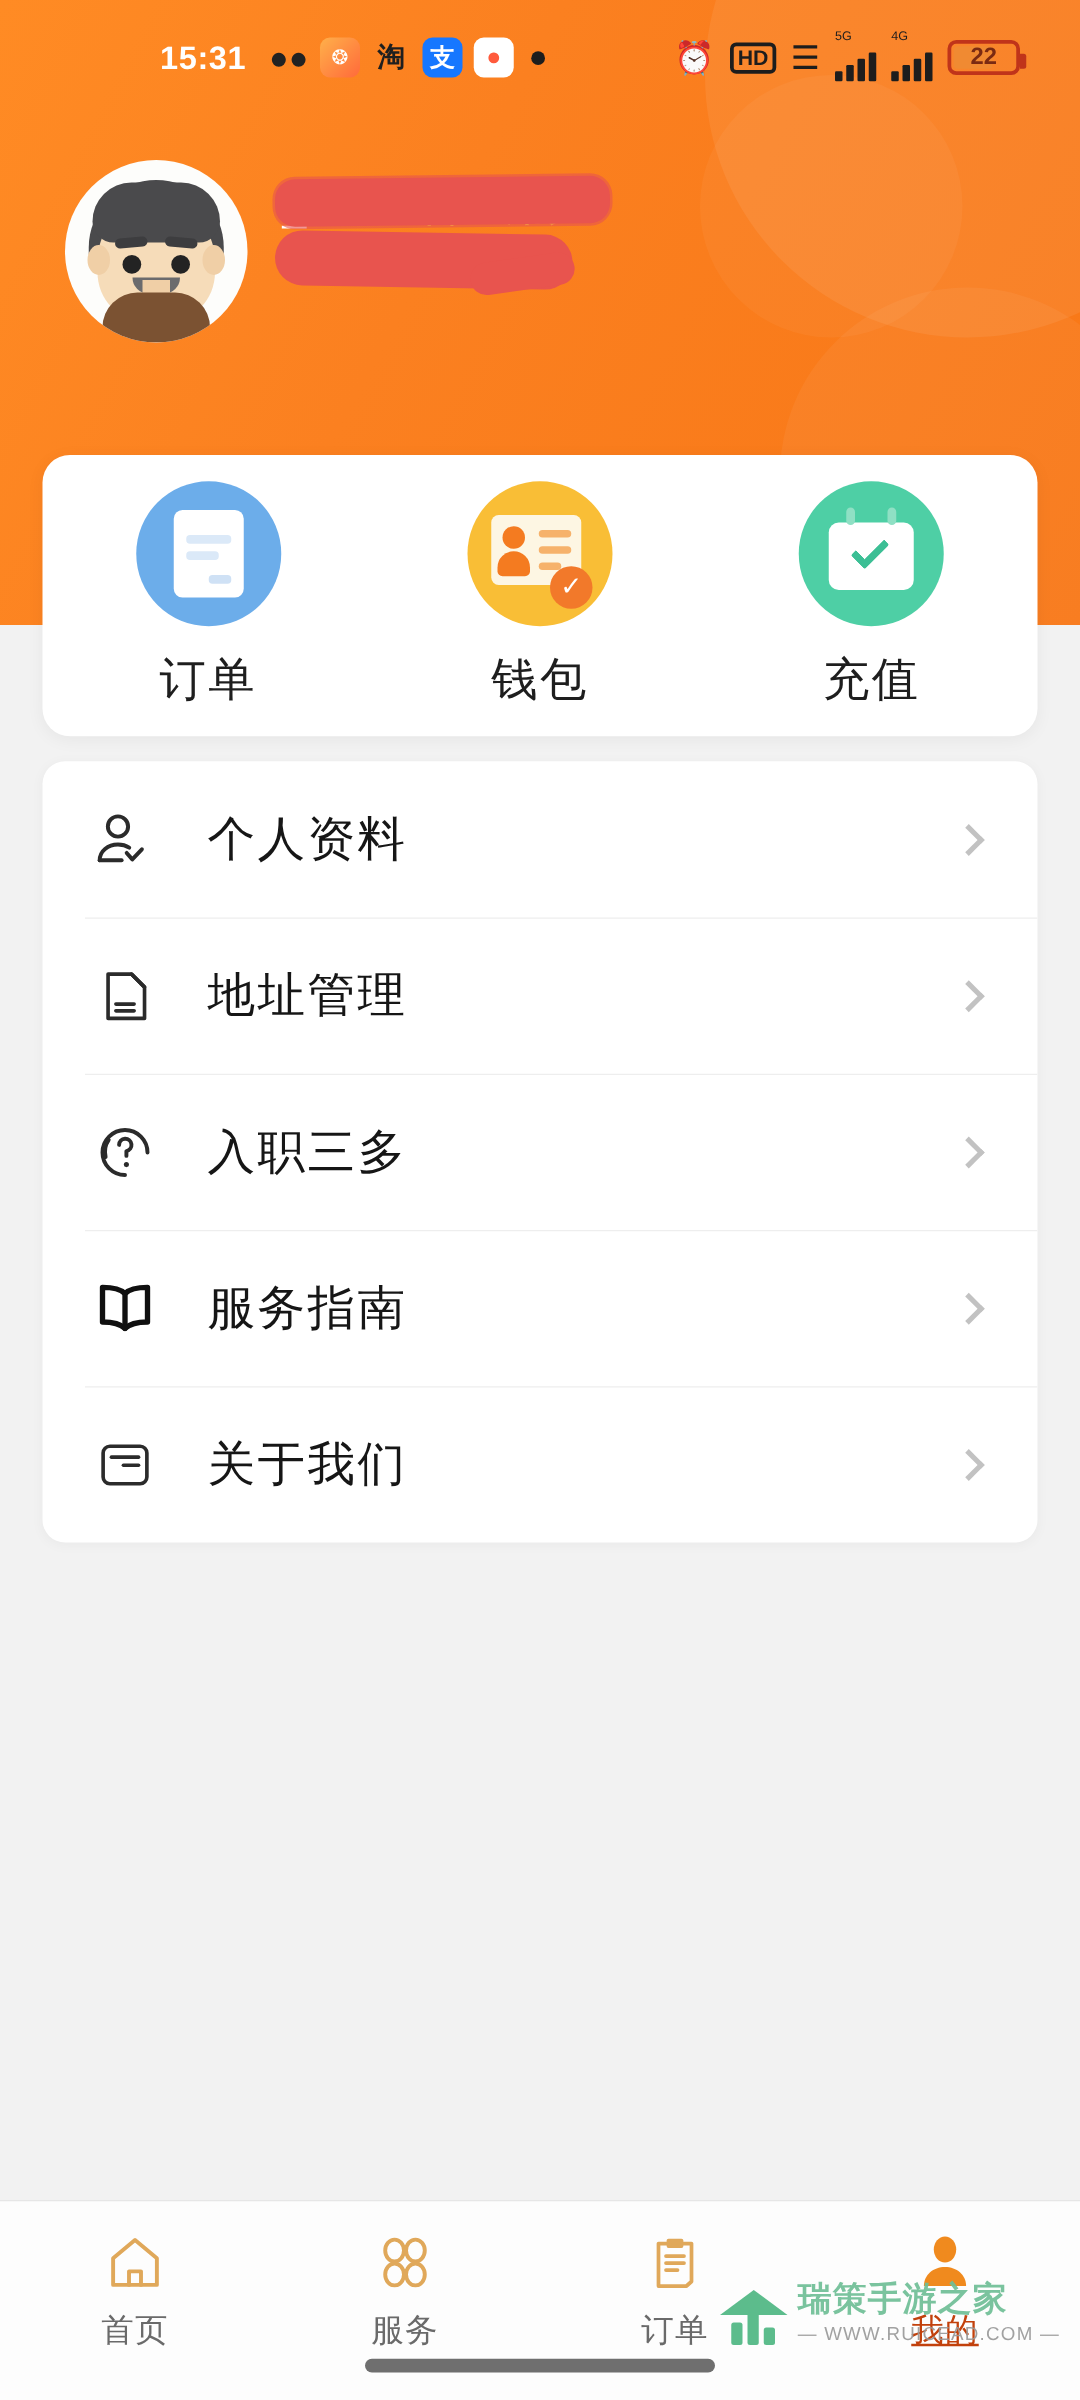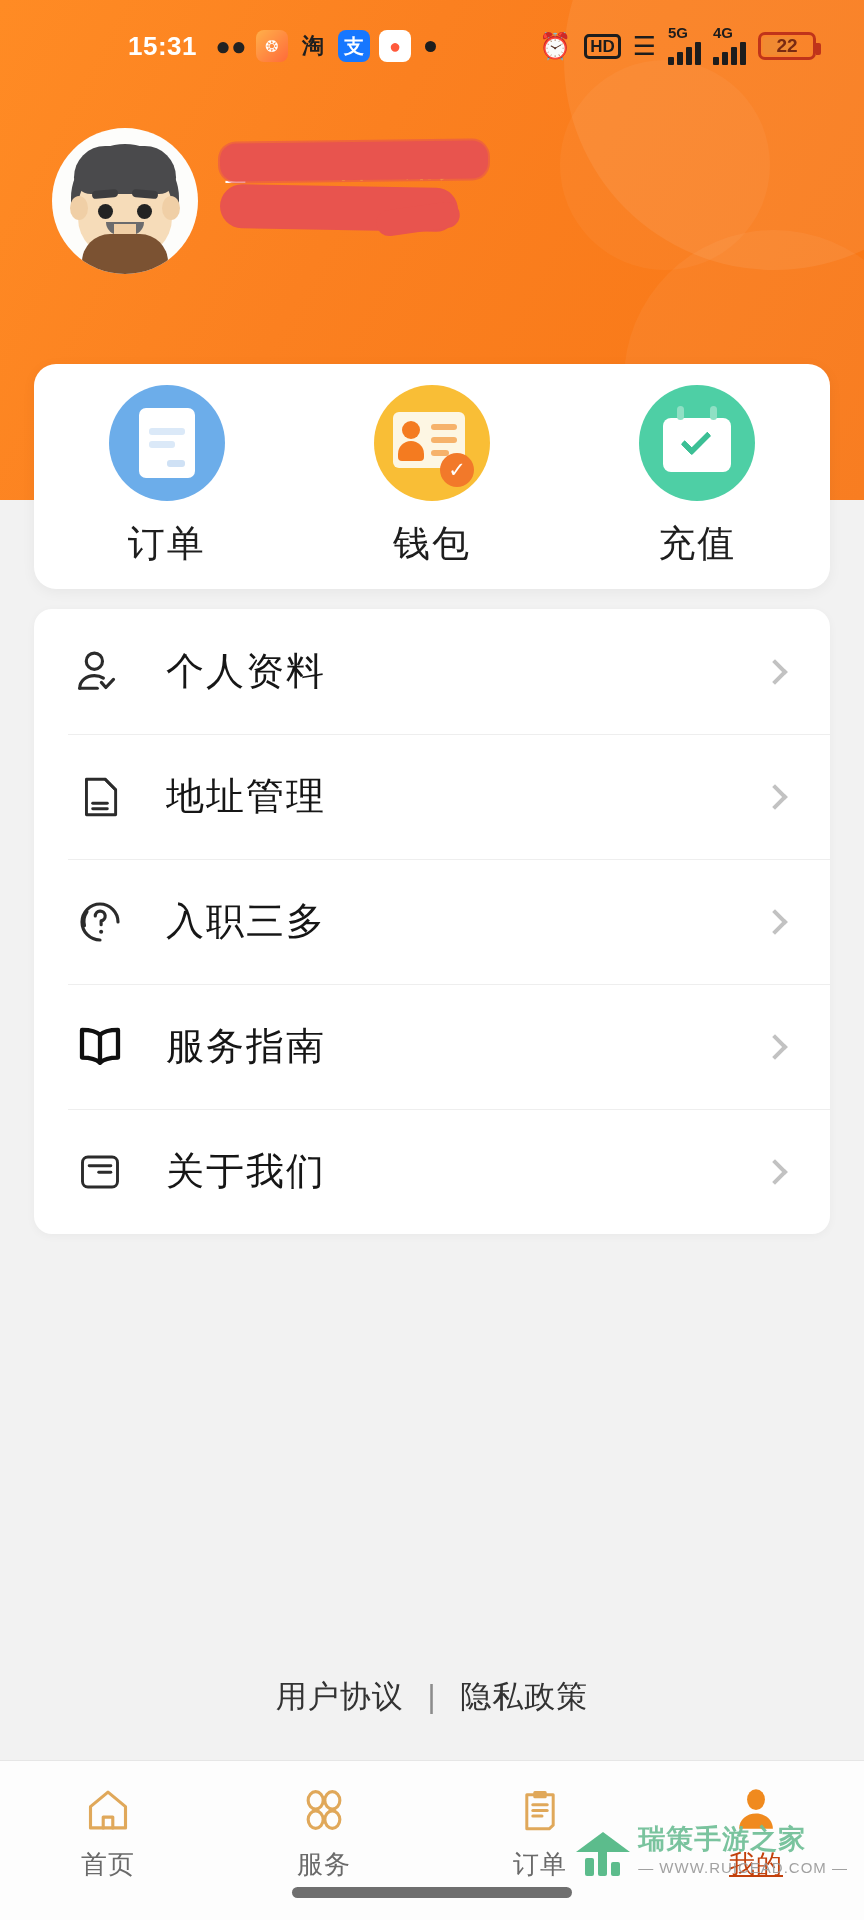--- a/index.html
+++ b/index.html
@@ -36,21 +36,21 @@
   .ico-alipay { background:#1677ff; color:#fff; font-size:20px;}
   .ico-map { background:#fff; color:#ff5a3c; font-size:20px;}
   .sb-dot { width:11px; height:11px; border-radius:50%; background:#1d1d1d; margin-left:14px; }
   .sb-right { margin-left:auto; margin-right:48px; display:flex; align-items:center; gap:12px; color:#1d1d1d; }
   .sb-alarm { font-size:26px; color:#1d1d1d; line-height:1;}
   .sb-hd { font-size:17px; font-weight:700; border:3px solid #1d1d1d; border-radius:5px; padding:0 3px; line-height:19px; color:#1d1d1d;}
   .sb-wifi { font-size:26px; color:#1d1d1d; line-height:1;}
   .sig { display:flex; align-items:flex-end; gap:3px; position:relative; padding-top:14px;}
   .sig span { display:block; width:6px; background:#1d1d1d; border-radius:1px;}
   .sig .b1{height:8px;} .sig .b2{height:13px;} .sig .b3{height:18px;} .sig .b4{height:23px;}
-  .sig-label { position:absolute; top:-4px; left:0; font-size:15px; font-weight:700; color:#1d1d1d;}
+  .sig-label { position:absolute; top:-4px; left:0; font-size:10px; font-weight:400; color:#1d1d1d;}
   .battery { width:58px; height:28px; border:3px solid #c0341a; border-radius:7px; position:relative; display:flex; align-items:center; justify-content:center;}
   .battery:after{content:""; position:absolute; right:-8px; top:8px; width:5px; height:12px; background:#c0341a; border-radius:0 2px 2px 0;}
   .battery .fill{position:absolute; left:2px; top:2px; bottom:2px; width:60%; background:#f08a32; border-radius:3px;}
   .battery .num{position:relative; font-size:19px; font-weight:700; color:#7a2a12;}
 
   
   .profile { position:absolute; top:128px; left:52px; display:flex; align-items:flex-start; }
   .avatar {
     width:146px; height:146px; border-radius:50%; background:#fdfdfb;
     position:relative; overflow:hidden; flex:none;
@@ -331,25 +331,20 @@
           <rect x="3.6" y="4.8" width="16.8" height="14.4" rx="2.6"></rect>
           <path d="M6.8 9h10.4"></path>
             <path d="M11.4 12.1h5.8"></path>
         </svg>
       </div>
       <div class="m-label">关于我们</div>
       <div class="chev"></div>
     </div>
   </div>
 
-  <div class="foot-links">
-    <span>用户协议</span>
-    <span class="foot-sep">|</span>
-    <span>隐私政策</span>
-  </div>
 
   <div class="tabbar">
 
     <div class="tab">
       <div class="tab-ico">
         <svg width="50" height="50" viewBox="0 0 24 24" fill="none" stroke="currentColor" stroke-width="1.5" stroke-linecap="round" stroke-linejoin="round">
           <path d="M3.6 10.4 12 3.4l8.4 7v10.2H3.6z"></path>
           <path d="M9.7 20.6v-5.2h4.6v5.2"></path>
         </svg>
       </div>

